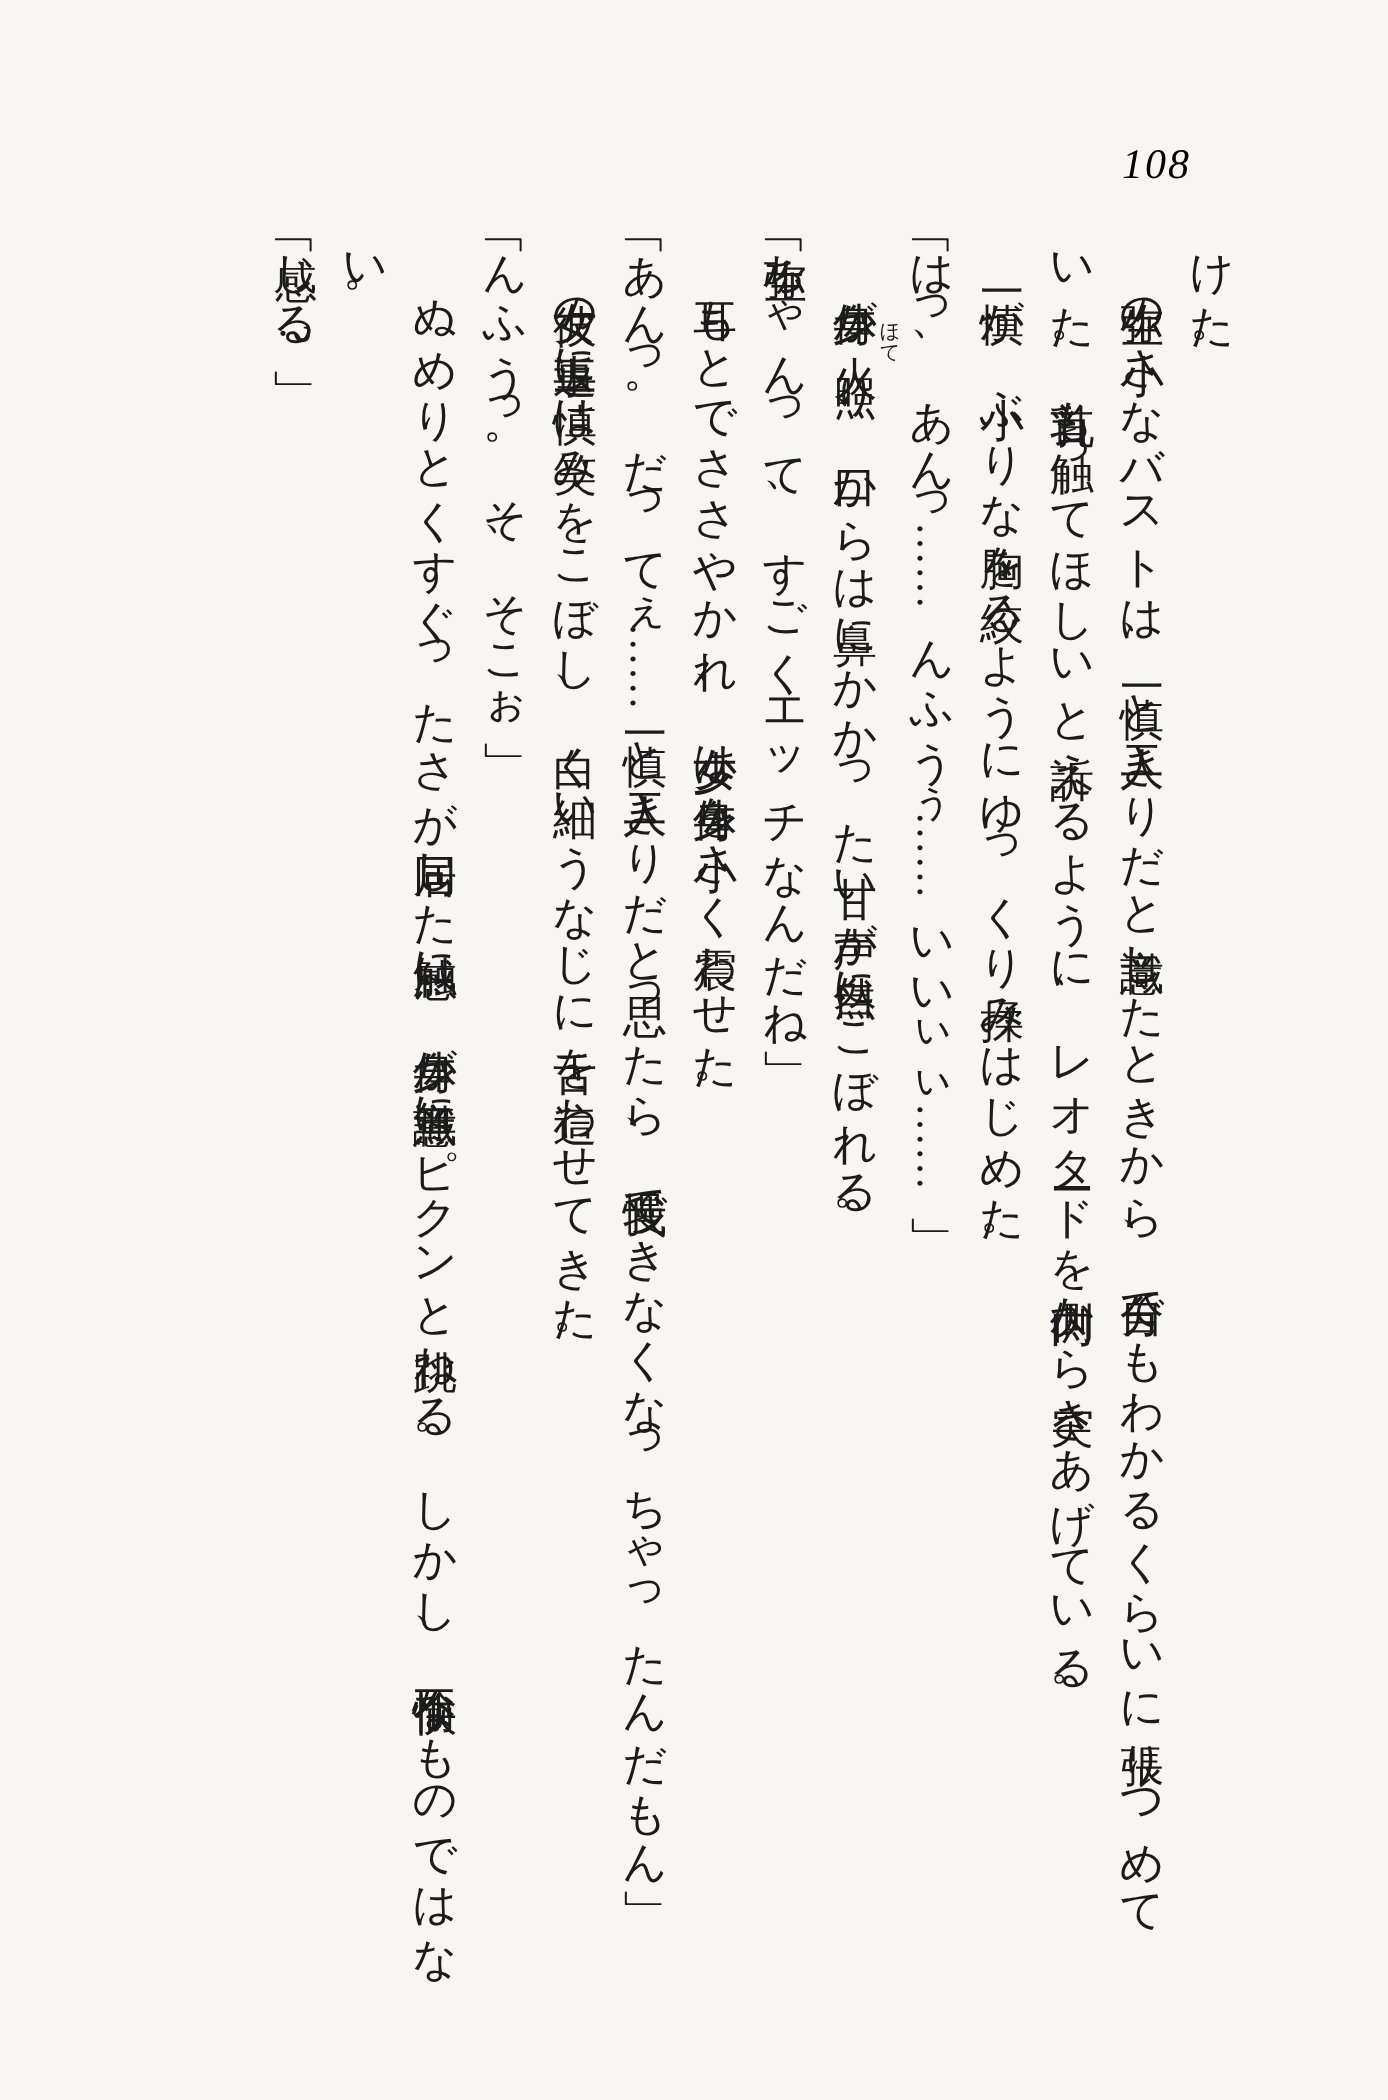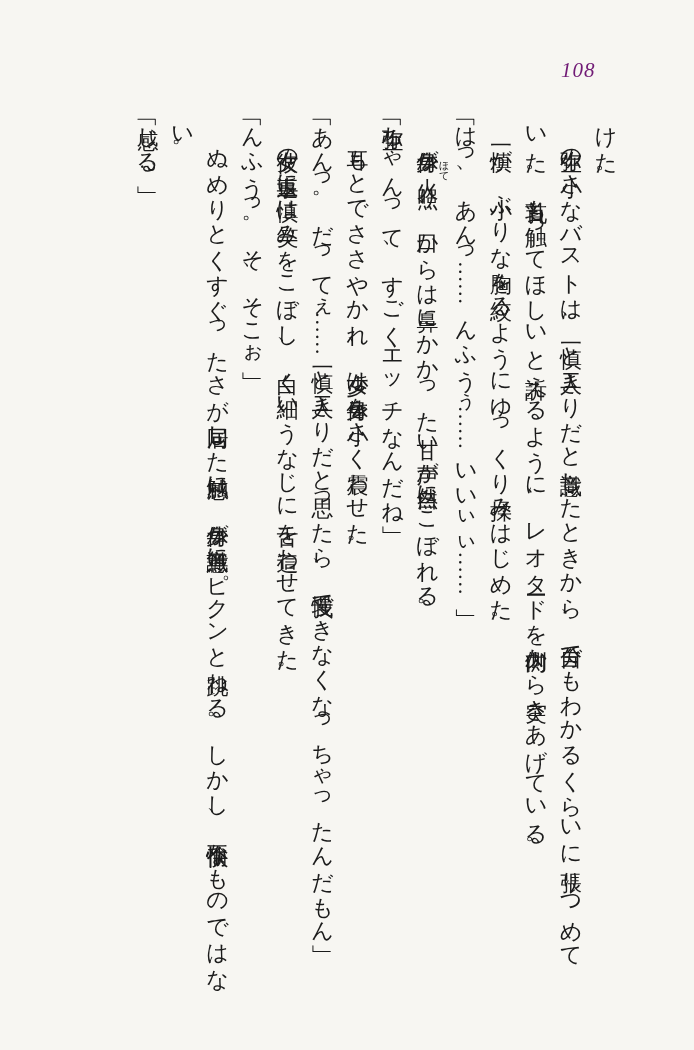--- a/index.html
+++ b/index.html
@@ -55,21 +55,21 @@
   ruby rt {
     font-size: 10px;
     letter-spacing: 0;
     color: #1b1b1b;
   }
 </style>
 </head>
 <body style="background: rgb(247, 246, 242);">
 
 <div class="page">
-  <div class="page-number" style="color: #701a75;">108</div>
+  <div class="page-number" style="color: #000000; margin-top: 12px;">108</div>
   <div class="text-block" id="text-block" style="color: rgb(27, 27, 27);">
       <p class="para">けた。</p>
       <p class="para indent">弥生の小さなバストは、慎一と二人きりだと意識したときから、自分でもわかるくらいに張りつめていた。乳首も触ってほしいと訴えるように、レオタードを内側から突きあげている。</p>
       <p class="para indent">慎一が、小ぶりな胸を絞るようにゆっくり揉みはじめた。</p>
       <p class="para">「はっ、あんっ……んふうぅ……いいぃぃ……」</p>
       <p class="para indent">身体が<ruby>火照<rt>ほて</rt></ruby>り、口からは鼻にかかった甘い声が自然にこぼれる。</p>
       <p class="para">「弥生ちゃんって、すごくエッチなんだね」</p>
       <p class="para indent">耳もとでささやかれ、少女は身体を小さく震わせた。</p>
       <p class="para">「あんっ。だってぇ……慎一と二人きりだと思ったら、我慢できなくなっちゃったんだもん」</p>
       <p class="para indent">彼女の返事に慎一は笑みをこぼし、白く細いうなじに舌を這わせてきた。</p>

